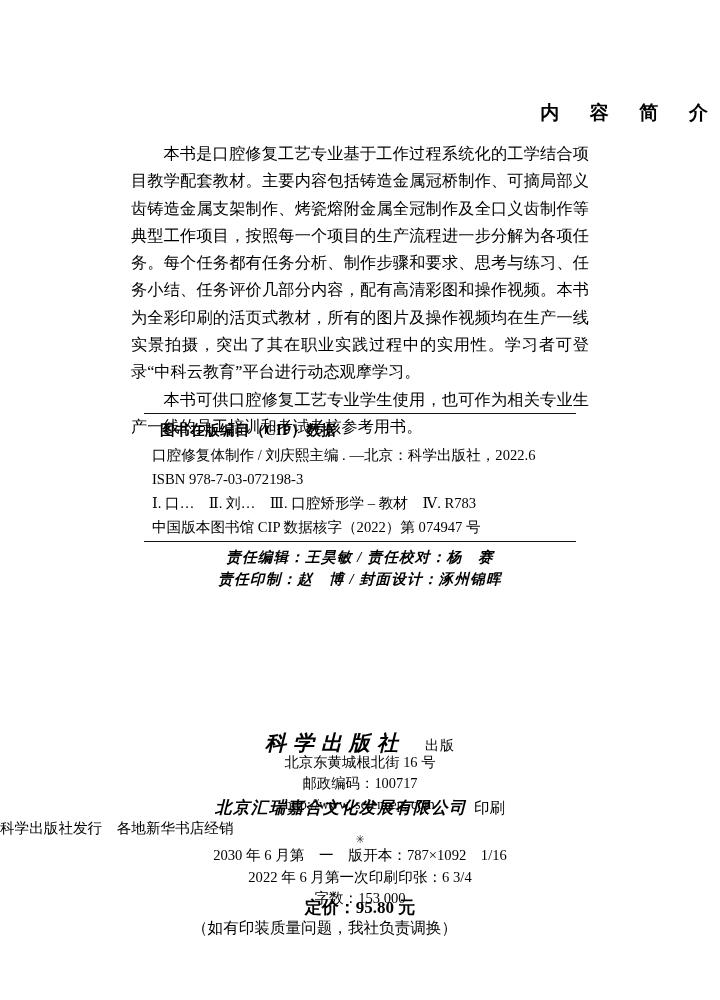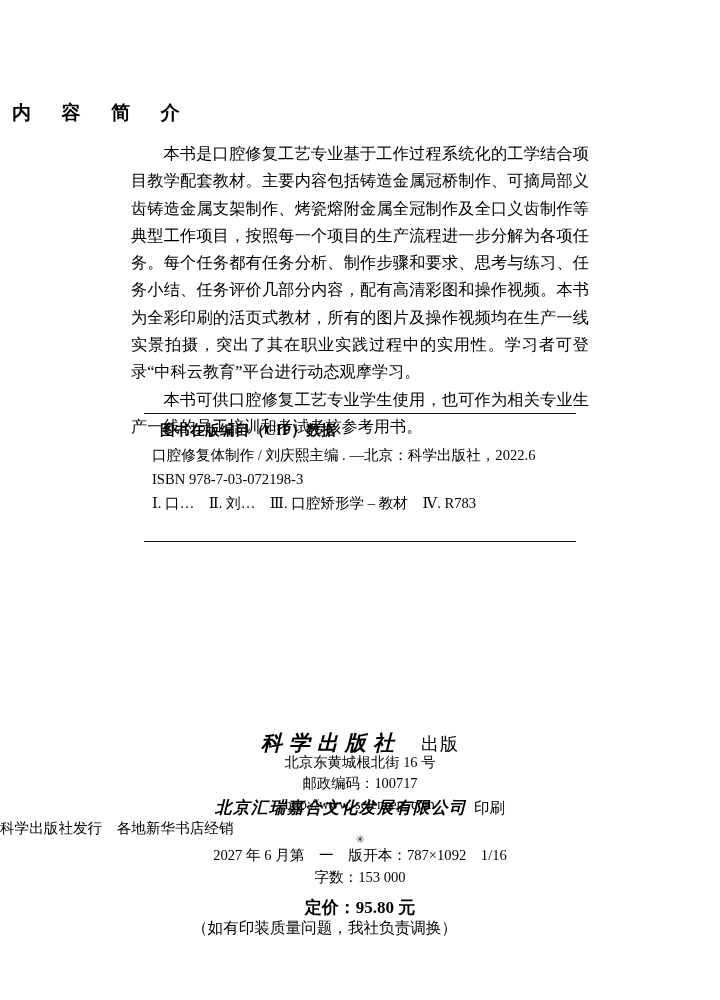--- a/index.html
+++ b/index.html
@@ -22,21 +22,21 @@
     width: 720px;
     height: 1000px;
   }
 
   
   .section-heading {
     position: absolute;
     left: 0;
     top: 100px;
     width: 720px;
-    text-align: left;
+    text-align: right;
     font-size: 19px;
     font-weight: bold;
     letter-spacing: 12px;
     text-indent: 12px;
     font-family: "DejaVu Sans", "Liberation Sans", sans-serif;
   }
 
   
   .abstract {
     position: absolute;
@@ -111,21 +111,21 @@
   .publisher-logo .logo-mark {
     font-family: "Liberation Serif", "DejaVu Serif", serif;
     font-style: italic;
     font-weight: bold;
     letter-spacing: 7px;
     font-size: 21px;
   }
   .publisher-logo .logo-suffix {
     font-family: Liberation Sans, sans-serif;
     font-weight: normal;
-    font-size: 18px;
+    font-size: 14px;
     letter-spacing: 1px;
     margin-left: 20px;
   }
 
   .addr-lines {
     position: absolute;
     left: 0;
     top: 752px;
     width: 720px;
     text-align: center;
@@ -233,24 +233,29 @@
     <p>本书可供口腔修复工艺专业学生使用，也可作为相关专业生产一线的员工培训和考试考核参考用书。</p>
   </div>
 
   <div class="cip-rule top"></div>
 
   <div class="cip-block">
     <div class="cip-line cip-title">图书在版编目（CIP）数据</div>
     <div class="cip-line gap">口腔修复体制作 / 刘庆熙主编 . —北京：科学出版社，2022.6</div>
     <div class="cip-line">ISBN 978-7-03-072198-3</div>
     <div class="cip-line gap">Ⅰ. 口…　Ⅱ. 刘…　Ⅲ. 口腔矫形学 – 教材　Ⅳ. R783</div>
+    <div class="cip-line">中国版本图书馆 CIP 数据核字（2022）第 074947 号</div>
   </div>
 
   <div class="cip-rule middle"></div>
 
+  <div class="credits">
+    <div>责任编辑：王昊敏 / 责任校对：杨　赛</div>
+    <div>责任印制：赵　博 / 封面设计：涿州锦晖</div>
+  </div>
 
   <div class="publisher-logo">
     <span class="logo-mark">科学出版社</span><span class="logo-suffix">出版</span>
   </div>
 
   <div class="addr-lines">
     <div>北京东黄城根北街 16 号</div>
     <div>邮政编码：100717</div>
     <div class="url">http://www. sciencep. com</div>
   </div>
@@ -258,21 +263,24 @@
   <div class="printer-line">
     <span class="printer-name">北京汇瑞嘉合文化发展有限公司</span><span class="printer-verb">印刷</span>
   </div>
 
   <div class="distrib-line">科学出版社发行　各地新华书店经销</div>
 
   <div class="star-sep">✳</div>
 
   <div class="imprint">
     <div class="row row-1">
-      <span class="col-a">2027 年 6 月第　一　版</span><span class="col-b">开本：787×1092　1/16</span>
+      <span class="col-a">2030 年 6 月第　一　版</span><span class="col-b">开本：787×1092　1/16</span>
+    </div>
+    <div class="row row-2">
+      <span class="col-a">2022 年 6 月第一次印刷</span><span class="col-b">印张：6 3/4</span>
     </div>
     <div class="row">
       <span>字数：153 000</span>
     </div>
   </div>
 
   <div class="price-line">定价：95.80 元</div>
 
   <div class="notice-line">（如有印装质量问题，我社负责调换）</div>
 

